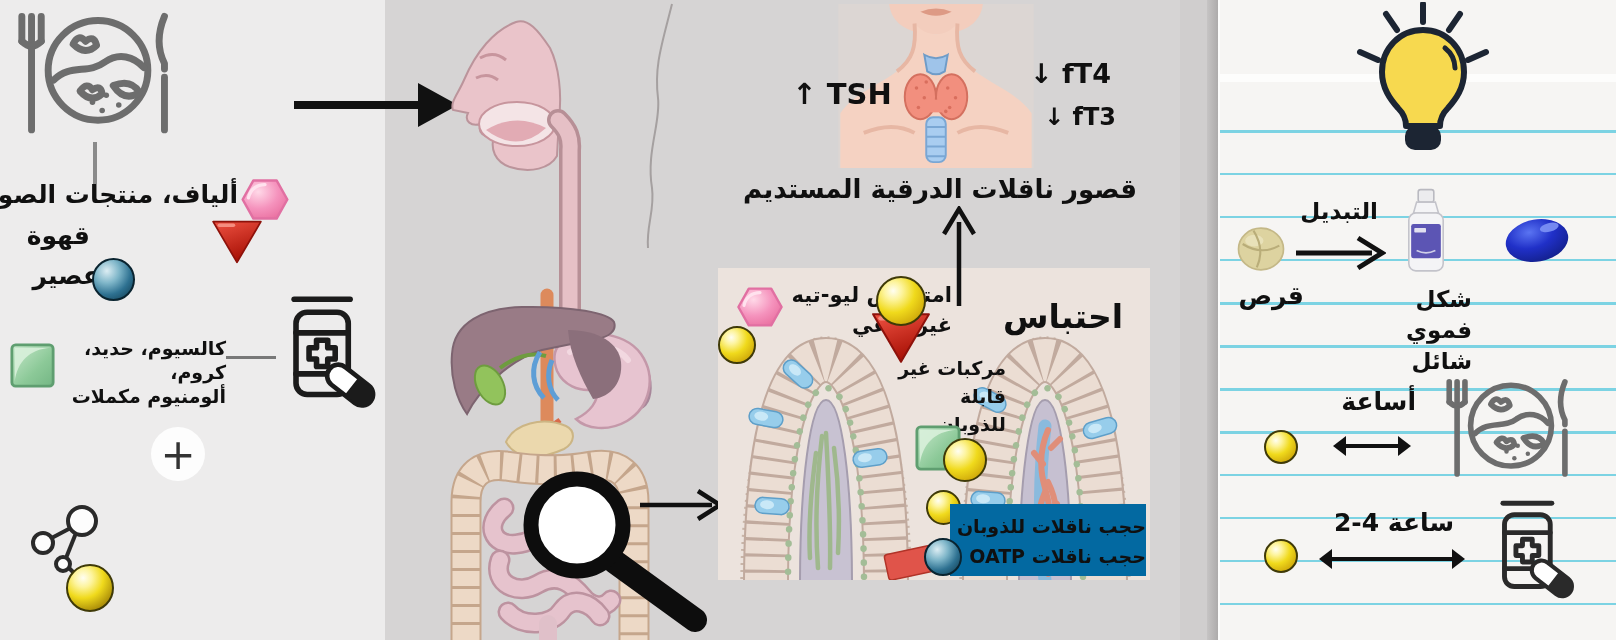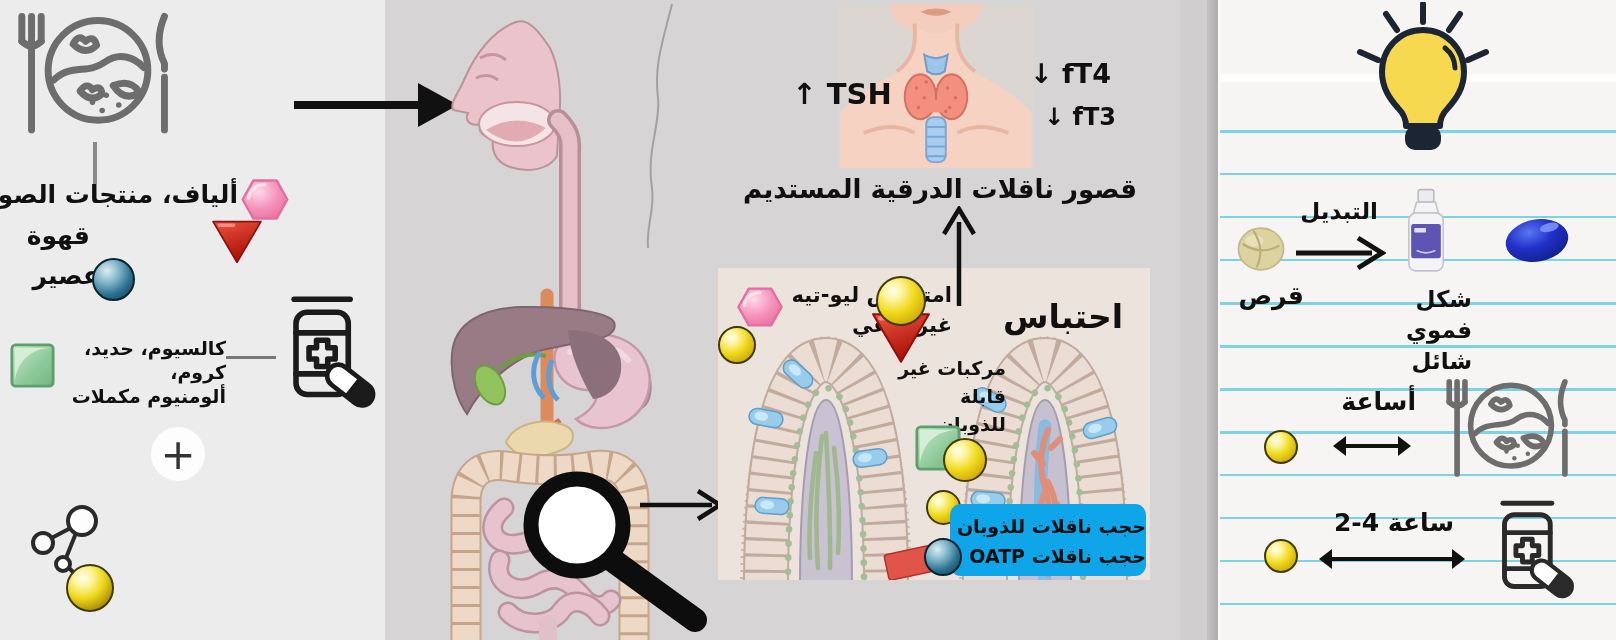--- a/index.html
+++ b/index.html
@@ -16,21 +16,21 @@
         background:radial-gradient(circle at 33% 28%,#dcedf3 0%,#7fb6c9 32%,#2e7191 62%,#0e3649 100%);
         border:2px solid #0a2430}
   #left-panel{left:0;top:0;width:385px;height:640px;background:#edecec}
   #divider-a{left:1180px;top:0;width:27px;height:640px;background:#d0cece}
   #divider-b{left:1207px;top:0;width:11px;height:640px;background:linear-gradient(to right,#c6c4c4,#adabab)}
   #paper{left:1218px;top:0;width:398px;height:640px;background:#f6f5f3;border-left:2px solid #fdfdfc}
   #paper .lines{position:absolute;left:0;right:0;top:130px;bottom:0;
         background:repeating-linear-gradient(to bottom,#7cd3e3 0 2.5px,transparent 2.5px 43px)}
   #paper .topband{position:absolute;left:0;right:0;top:74px;height:8px;background:#fdfdfc}
   #villi-inset{left:718px;top:268px;width:432px;height:312px;background:#ece3dd}
-  .lbl-box{position:absolute;background:#0ea5e9;border-radius:11px}
+  .lbl-box{position:absolute;background:#0369a1;border-radius:0}
 </style>
 </head>
 <body>
 
 <svg width="0" height="0" style="position:absolute">
   <defs>
     <radialGradient id="gPink" cx="35%" cy="30%" r="80%">
       <stop offset="0%" stop-color="#ffd9e8"></stop>
         <stop offset="55%" stop-color="#f593bd"></stop>
         <stop offset="100%" stop-color="#e96f9f"></stop>

